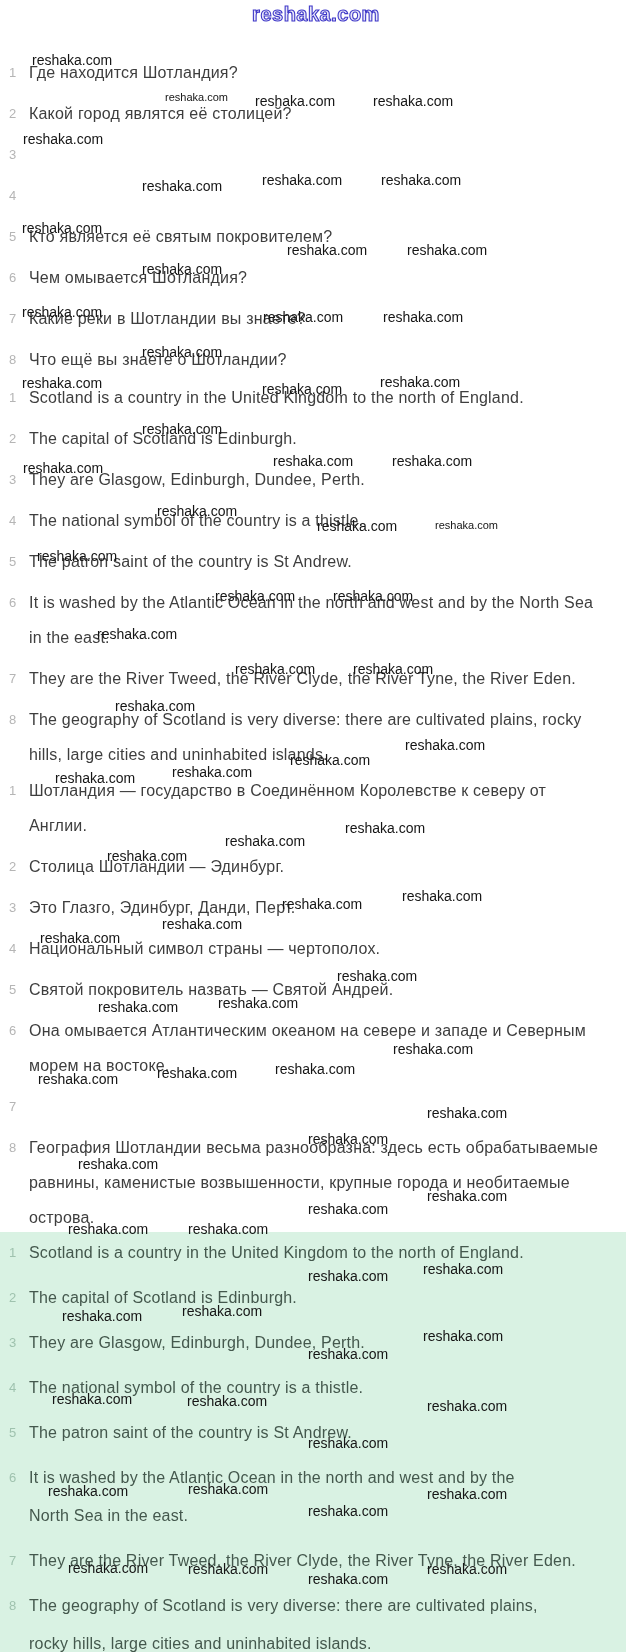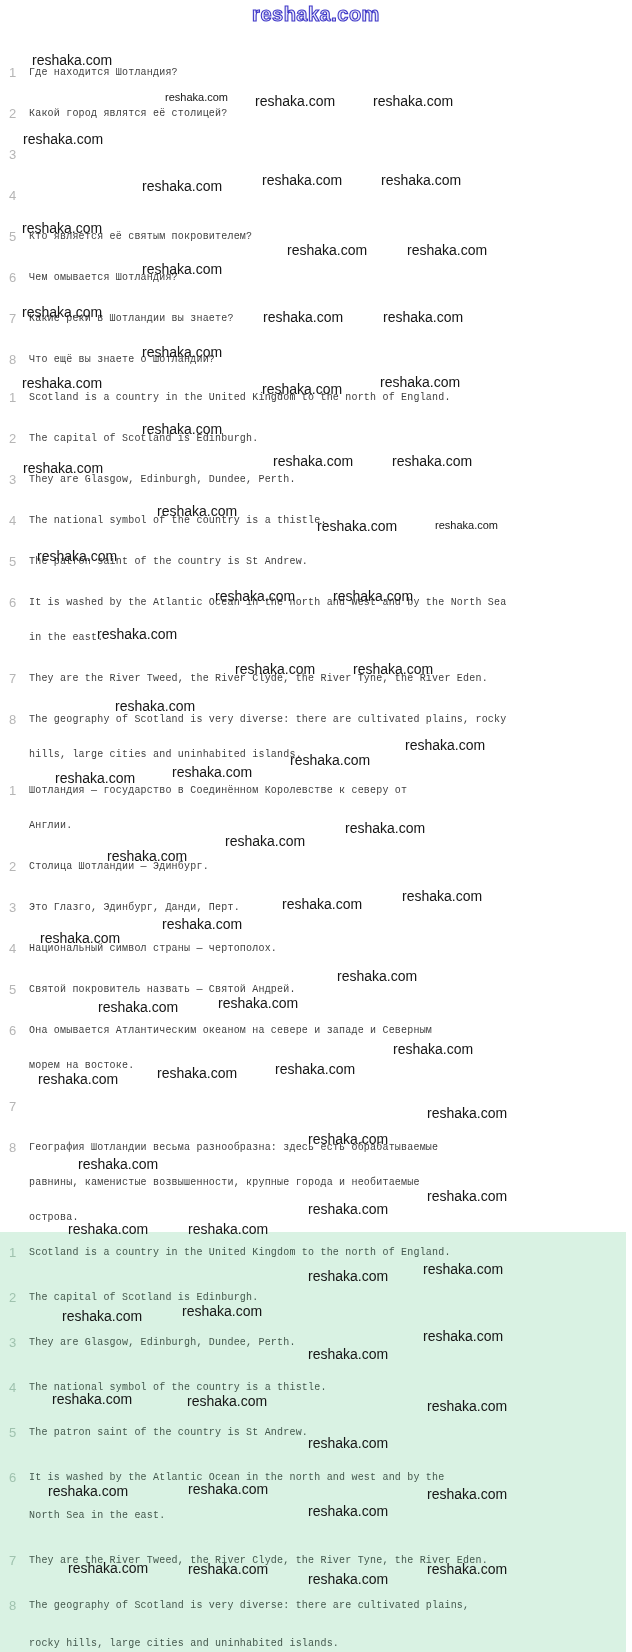--- a/index.html
+++ b/index.html
@@ -17,22 +17,22 @@
     position:absolute;top:26px;left:0;margin:0;
     font-size:15px;line-height:22px;color:#3e3e3e;letter-spacing:0.2px;
   }
   section.list{position:absolute;left:0;width:632px;}
   .item{display:flex;margin-bottom:6px;}
   .num{
     flex:0 0 20px;padding-left:9px;font-size:13px;line-height:35px;
     color:#b5b5b5;
   }
   .txt{
-    font-size:10px;line-height:35px;color:#3e3e3e;letter-spacing:0.2px;
-    white-space:pre-line;max-width:602px;font-family:Liberation Mono, monospace;
+    font-size:16px;line-height:35px;color:#3e3e3e;letter-spacing:0.2px;
+    white-space:pre-line;max-width:602px;
   }
   section.green{
     background:#d9f2e3;width:626px;height:420px;padding-top:2px;box-sizing:border-box;
   }
   section.green .num{color:#9fc2ae;line-height:38px;}
   section.green .txt{color:#44584d;line-height:38px;}
   section.green .item{margin-bottom:7px;}
   .wm{
     position:absolute;font-family:"Liberation Sans",sans-serif;
     color:#151515;white-space:nowrap;letter-spacing:0px;

